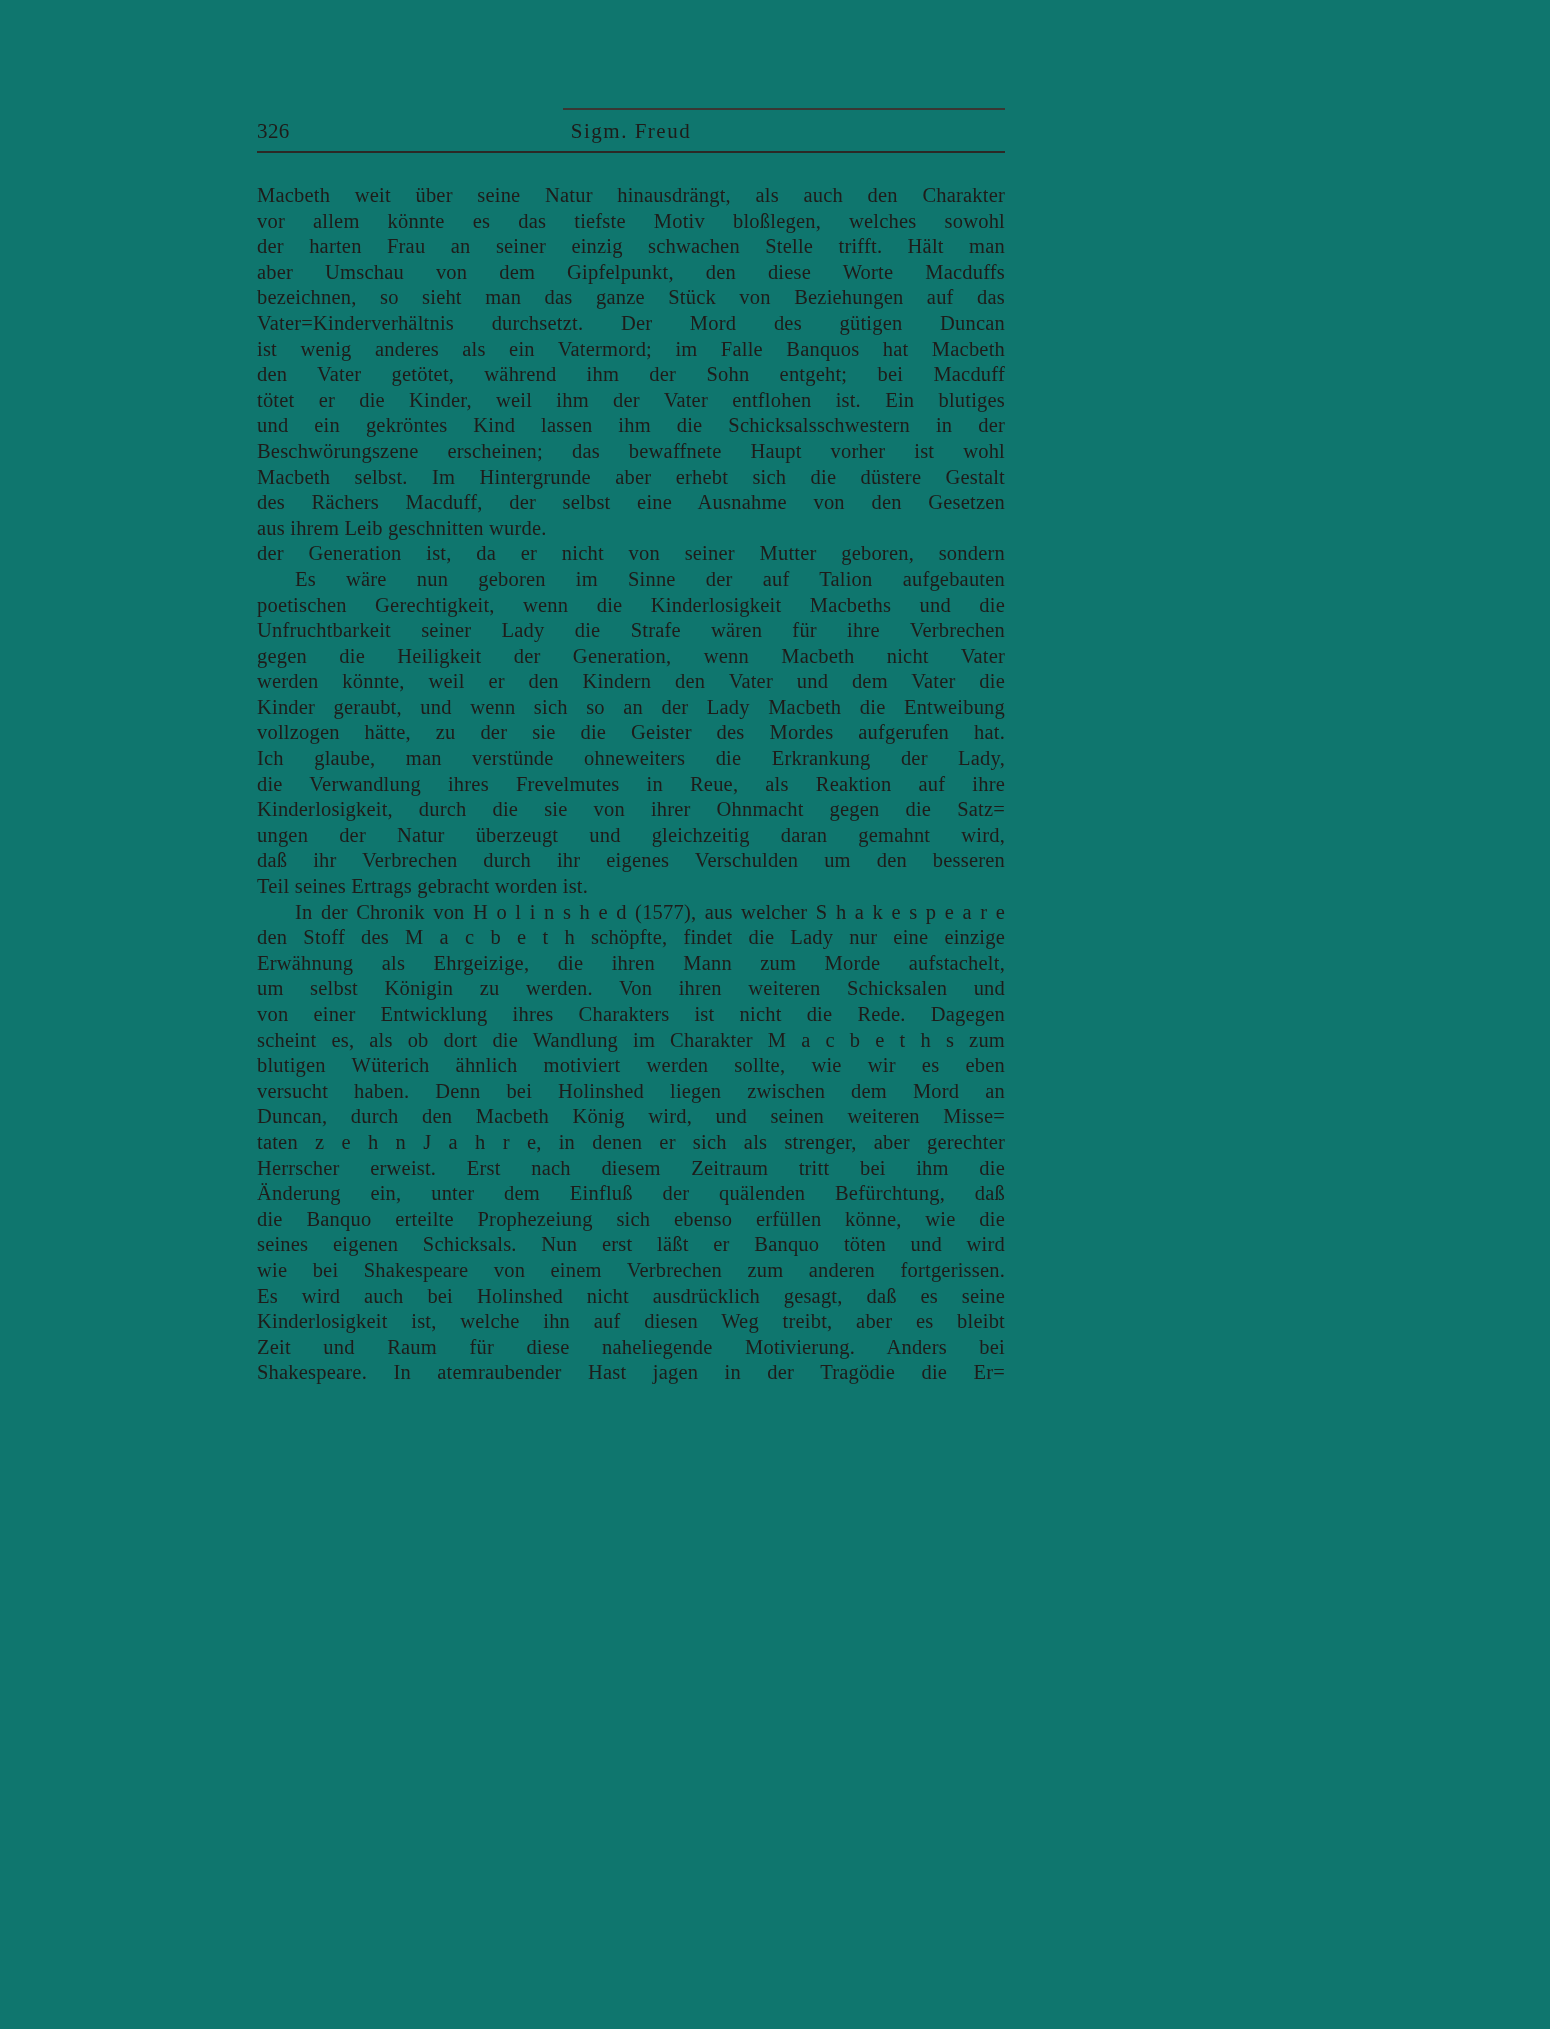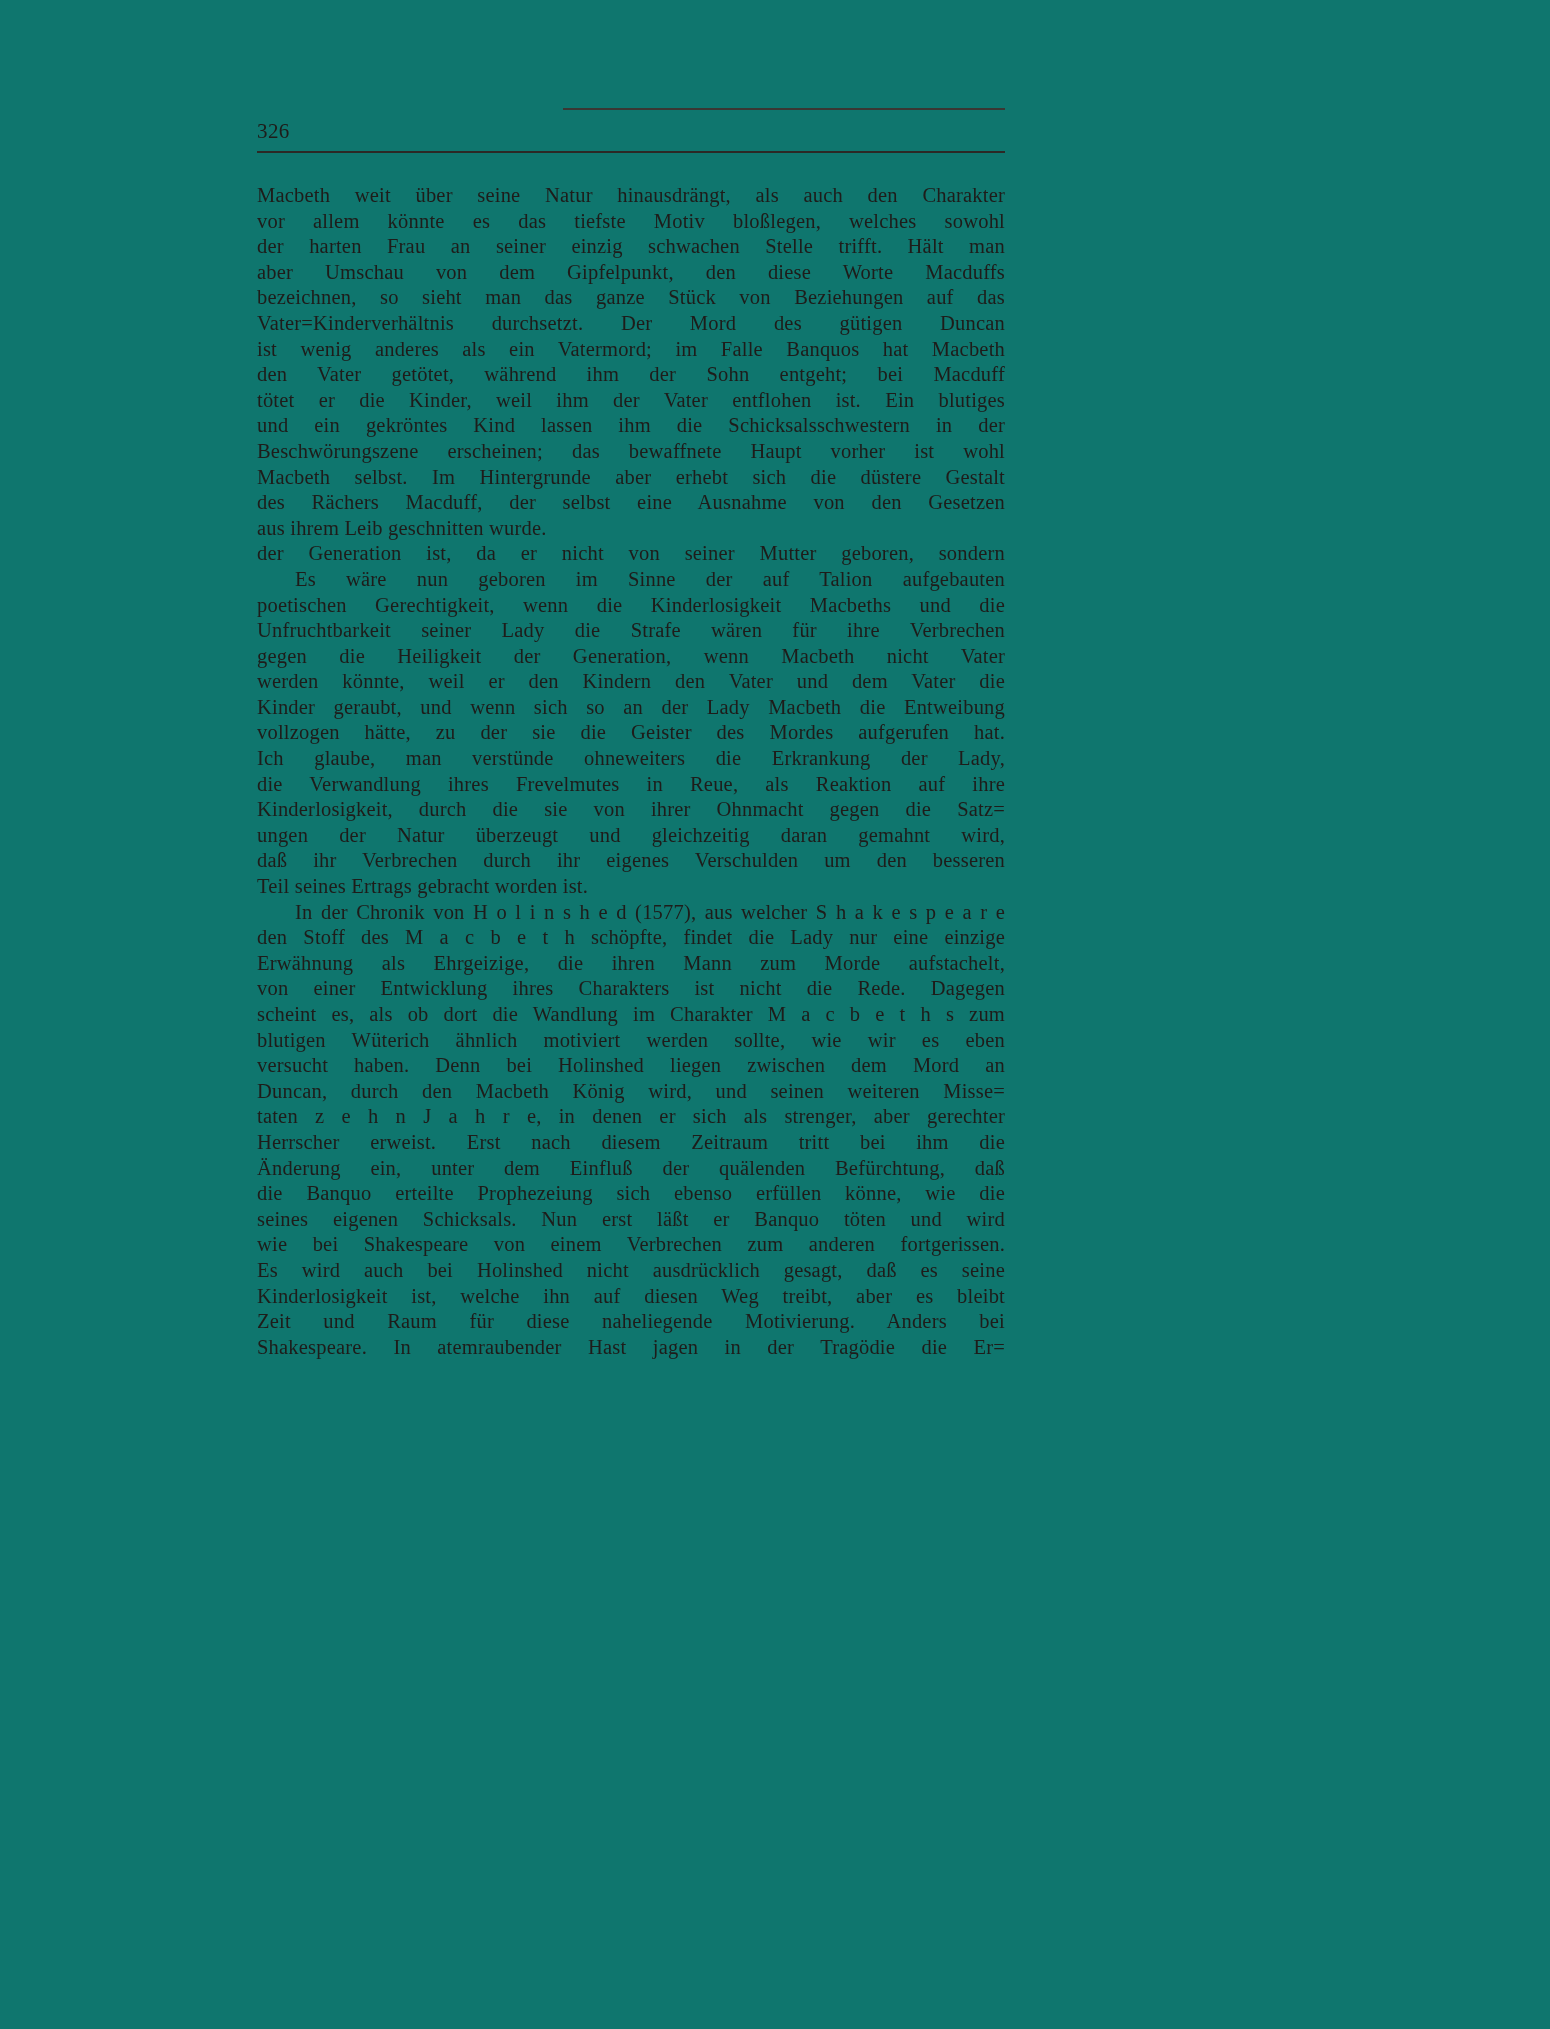--- a/index.html
+++ b/index.html
@@ -83,20 +83,21 @@
 </head>
 <body>
 
 <div class="page">
   <div class="text-block">
 
     <div class="header">
       <div class="header-rule-top"></div>
       <div class="header-row">
         <span class="page-number">326</span>
+        <span class="running-head">Sigm. Freud</span>
       </div>
       <div class="header-rule-bottom"></div>
     </div>
 
     <div class="body-text">
         <div class="paragraph">
           <div class="line">Macbeth weit über seine Natur hinausdrängt, als auch den Charakter</div>
           <div class="line">vor allem könnte es das tiefste Motiv bloßlegen, welches sowohl</div>
           <div class="line">der harten Frau an seiner einzig schwachen Stelle trifft. Hält man</div>
           <div class="line">aber Umschau von dem Gipfelpunkt, den diese Worte Macduffs</div>
@@ -124,20 +125,21 @@
           <div class="line">die Verwandlung ihres Frevelmutes in Reue, als Reaktion auf ihre</div>
           <div class="line">Kinderlosigkeit, durch die sie von ihrer Ohnmacht gegen die Satz=</div>
           <div class="line">ungen der Natur überzeugt und gleichzeitig daran gemahnt wird,</div>
           <div class="line">daß ihr Verbrechen durch ihr eigenes Verschulden um den besseren</div>
           <div class="line endline">Teil seines Ertrags gebracht worden ist.</div>
         </div>
         <div class="paragraph">
           <div class="line indent">In der Chronik von H o l i n s h e d (1577), aus welcher S h a k e s p e a r e</div>
           <div class="line">den Stoff des M a c b e t h schöpfte, findet die Lady nur eine einzige</div>
           <div class="line">Erwähnung als Ehrgeizige, die ihren Mann zum Morde aufstachelt,</div>
+          <div class="line">um selbst Königin zu werden. Von ihren weiteren Schicksalen und</div>
           <div class="line">von einer Entwicklung ihres Charakters ist nicht die Rede. Dagegen</div>
           <div class="line">scheint es, als ob dort die Wandlung im Charakter M a c b e t h s zum</div>
           <div class="line">blutigen Wüterich ähnlich motiviert werden sollte, wie wir es eben</div>
           <div class="line">versucht haben. Denn bei Holinshed liegen zwischen dem Mord an</div>
           <div class="line">Duncan, durch den Macbeth König wird, und seinen weiteren Misse=</div>
           <div class="line">taten z e h n  J a h r e, in denen er sich als strenger, aber gerechter</div>
           <div class="line">Herrscher erweist. Erst nach diesem Zeitraum tritt bei ihm die</div>
           <div class="line">Änderung ein, unter dem Einfluß der quälenden Befürchtung, daß</div>
           <div class="line">die Banquo erteilte Prophezeiung sich ebenso erfüllen könne, wie die</div>
           <div class="line">seines eigenen Schicksals. Nun erst läßt er Banquo töten und wird</div>

